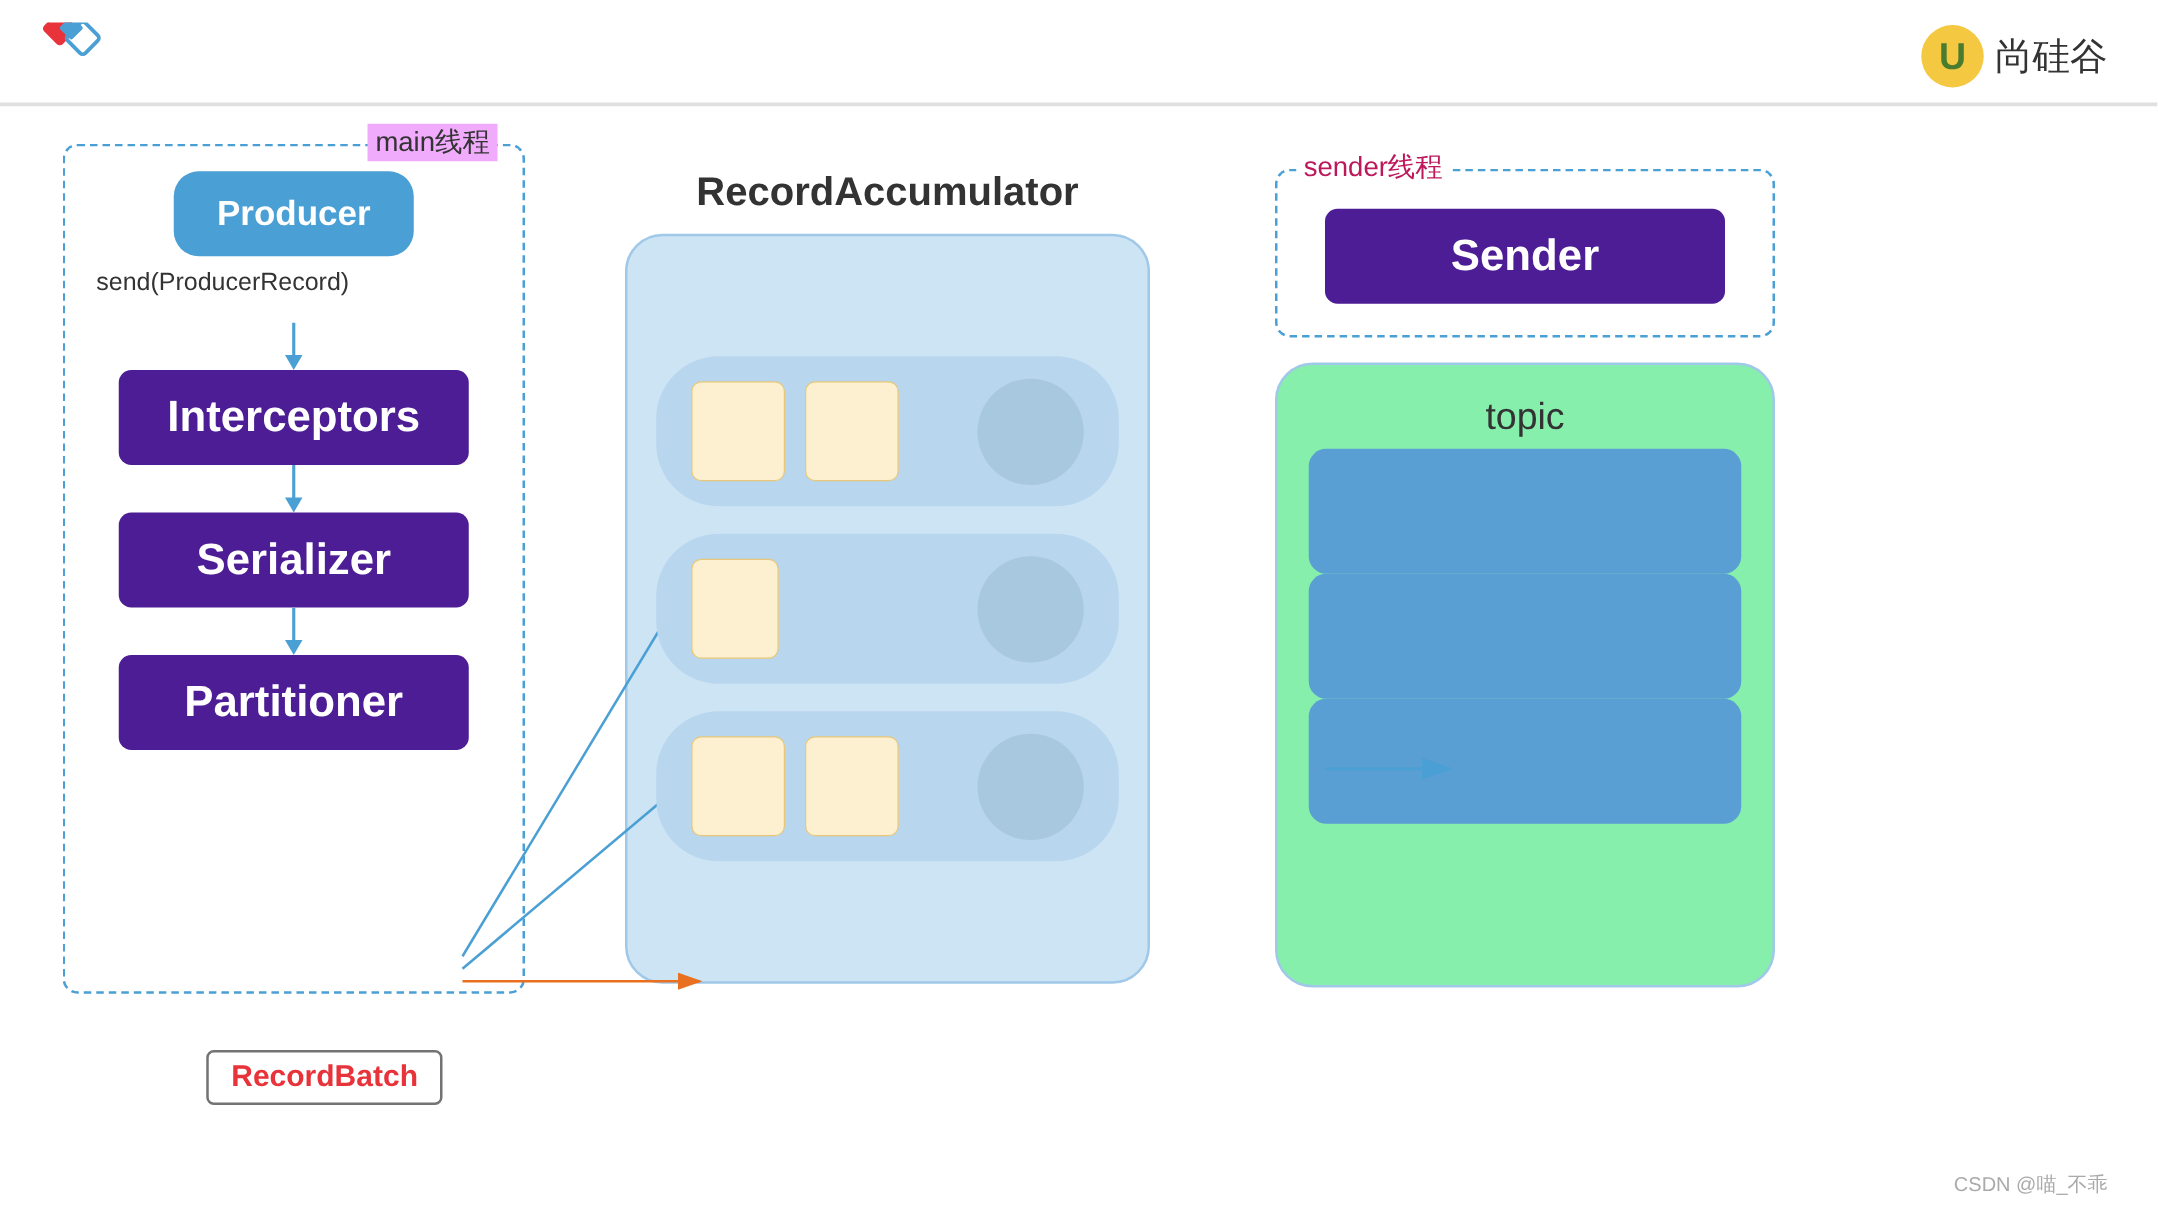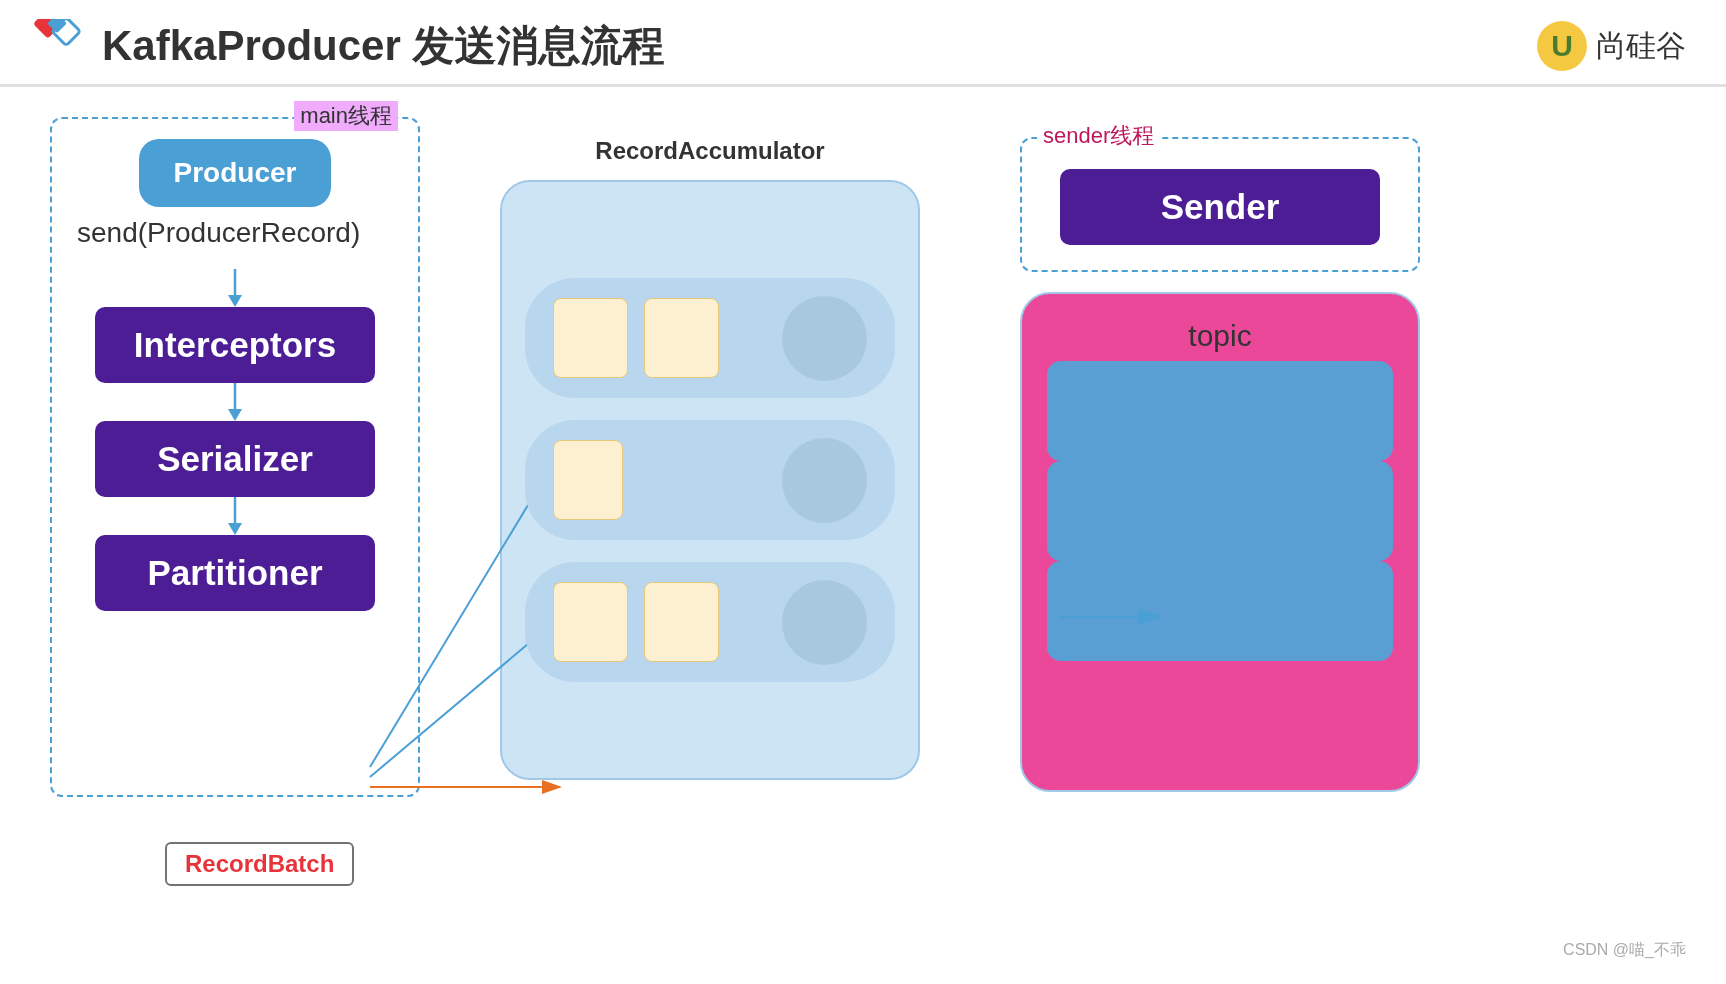--- a/index.html
+++ b/index.html
@@ -74,21 +74,21 @@
     .thread-label {
       position: absolute;
       top: -18px;
       right: 20px;
       font-size: 22px;
       color: #333;
       background: #f0abfc;
       padding: 0 6px;
     }
     .send-label {
-      font-size: 28px;
+      font-size: 20px;
       color: #333;
       margin: 10px 0 20px 0;
       font-weight: 500;
     }
 
     
     .flow-box {
       background: #4c1d95;
       border-radius: 10px;
       color: #fff;
@@ -112,21 +112,21 @@
 
     
     .record-accumulator-area {
       display: flex;
       flex-direction: column;
       align-items: center;
       margin-left: 60px;
       flex-shrink: 0;
     }
     .record-accumulator-label {
-      font-size: 24px;
+      font-size: 32px;
       font-weight: bold;
       color: #333;
       margin-bottom: 15px;
     }
     .accumulator-box {
       background: #cde4f5;
       border: 2px solid #a0c8e8;
       border-radius: 30px;
       padding: 18px 18px;
       width: 420px;
@@ -200,21 +200,21 @@
       top: -18px;
       left: 15px;
       font-size: 22px;
       color: #be185d;
       background: #fff;
       padding: 0 6px;
     }
 
     
     .topic-outer {
-      background: #ec4899;
+      background: #86efac;
       border: 2px solid #a0c8e8;
       border-radius: 30px;
       padding: 25px 25px;
       width: 400px;
       min-height: 500px;
       display: flex;
       flex-direction: column;
     }
     .topic-label {
       font-size: 30px;
@@ -253,23 +253,20 @@
 <body>
 
 <div class="header">
   <div class="header-left">
 
     <svg class="logo-diamond" viewBox="0 0 54 54" fill="none" xmlns="http://www.w3.org/2000/svg">
       <rect x="4" y="4" width="20" height="20" rx="3" transform="rotate(45 27 14)" fill="#e8333a" stroke="#e8333a" stroke-width="1"></rect>
       <rect x="4" y="4" width="20" height="20" rx="3" transform="rotate(45 27 40)" fill="none" stroke="#4a9fd4" stroke-width="3"></rect>
       <rect x="4" y="4" width="14" height="14" rx="2" transform="rotate(45 27 27)" fill="#4a9fd4"></rect>
     </svg>
-    <div class="header-title">
-      <span>KafkaProducer</span><span style="color:#333;"> 发送消息流程</span>
-    </div>
   </div>
   <div class="logo-right">
 
     <svg class="logo-u" viewBox="0 0 52 52" fill="none" xmlns="http://www.w3.org/2000/svg">
       <circle cx="26" cy="26" r="25" fill="#f5c842"></circle>
       <text x="26" y="36" text-anchor="middle" font-size="30" font-weight="bold" fill="#4a7c2f">U</text>
     </svg>
     <span class="logo-text">尚硅谷</span>
   </div>
 </div>

